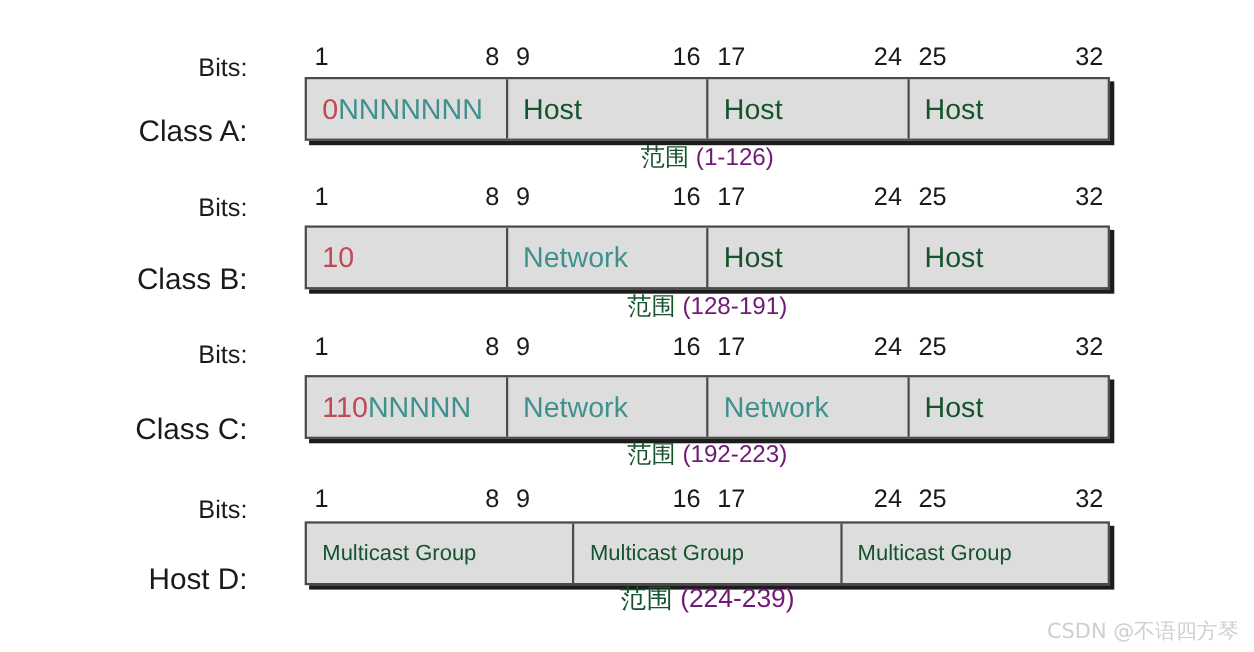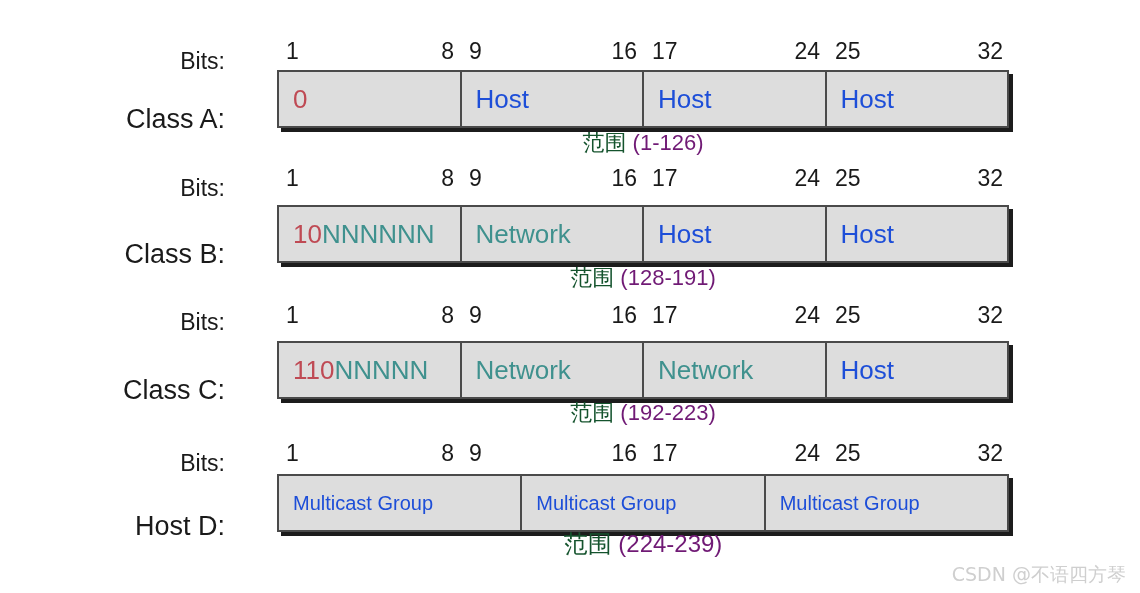--- a/index.html
+++ b/index.html
@@ -101,21 +101,21 @@
   }
   .cell:last-child { border-right: none; }
 
   .cell .txt {
     font-size: 26px;
     line-height: 28px;
     color: #1a1a1a;
   }
   .cell .txt.teal { color: #3f918e; }
   .cell .txt.red  { color: #bf4a54; }
-  .cell .txt.dark { color: #1d4ed8; }
+  .cell .txt.dark { color: #14532d; }
 
   
   .row.small .cell .txt { font-size: 20px; line-height: 22px; }
 
   
   .range {
     position: absolute;
     left: 277px;
     width: 732px;
     text-align: center;
@@ -166,20 +166,21 @@
           <span class="end">24</span>
         </div>
         <div class="ruler-cell">
           <span class="start">25</span>
           <span class="end">32</span>
         </div>
       </div>
       <div class="box" style="top: 70px;">
         <div class="cell">
           <span class="txt red">0</span>
+          <span class="txt teal">NNNNNNN</span>
         </div>
         <div class="cell">
           <span class="txt dark">Host</span>
         </div>
         <div class="cell">
           <span class="txt dark">Host</span>
         </div>
         <div class="cell">
           <span class="txt dark">Host</span>
         </div>
@@ -205,21 +206,20 @@
           <span class="end">24</span>
         </div>
         <div class="ruler-cell">
           <span class="start">25</span>
           <span class="end">32</span>
         </div>
       </div>
       <div class="box" style="top: 205px;">
         <div class="cell">
           <span class="txt red">10</span>
-          <span class="txt teal">NNNNNN</span>
         </div>
         <div class="cell">
           <span class="txt teal">Network</span>
         </div>
         <div class="cell">
           <span class="txt dark">Host</span>
         </div>
         <div class="cell">
           <span class="txt dark">Host</span>
         </div>

